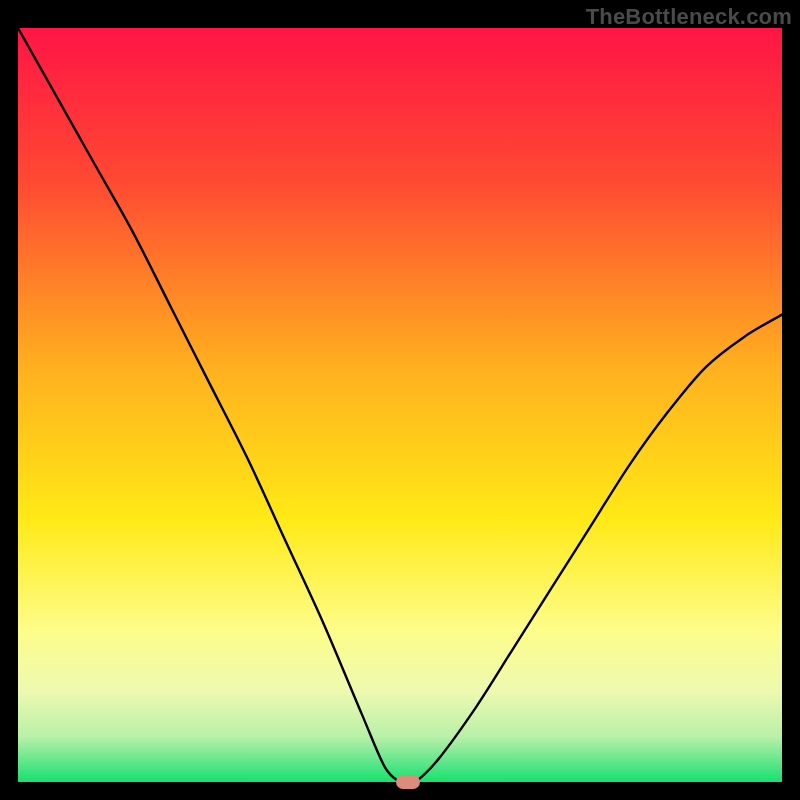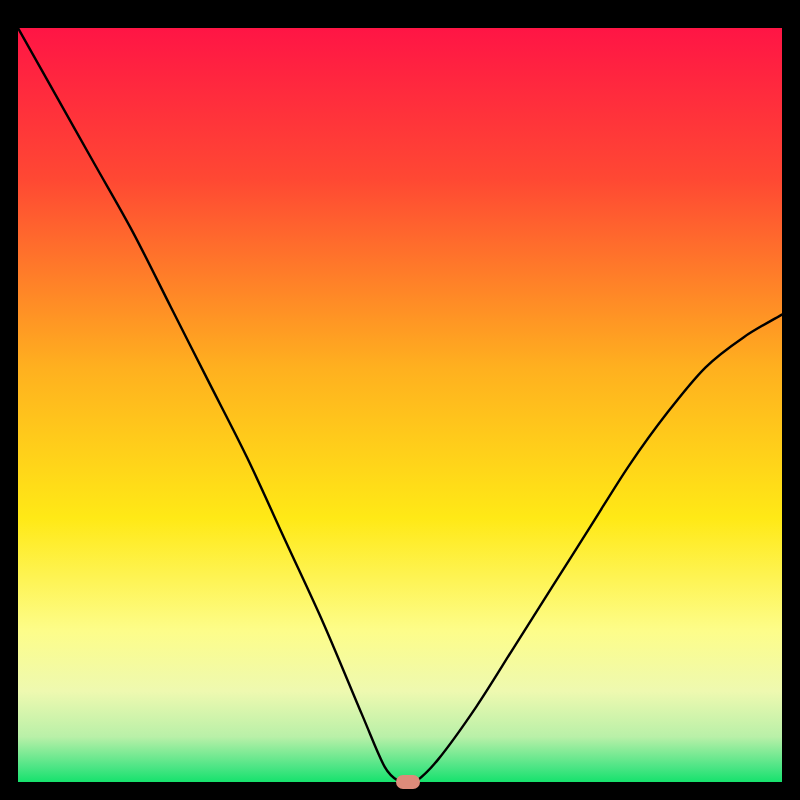--- a/index.html
+++ b/index.html
@@ -46,20 +46,21 @@
     border-radius: 8px;
     background: #dd8b7a;
     transform: translate(-50%, -50%);
     z-index: 15;
   }
 </style>
 </head>
 <body>
 
 <div class="frame">
+  <div class="attribution">TheBottleneck.com</div>
 
   <div class="plot">
     <svg id="svg-plot" viewBox="0 0 764 754" preserveAspectRatio="none">
       <defs>
         <linearGradient id="bg-grad" x1="0" y1="0" x2="0" y2="1">
             <stop offset="0%" stop-color="#ff1545"></stop>
             <stop offset="20%" stop-color="#ff4833"></stop>
             <stop offset="45%" stop-color="#ffb01f"></stop>
             <stop offset="65%" stop-color="#ffe916"></stop>
             <stop offset="80%" stop-color="#fdfd8a"></stop>

